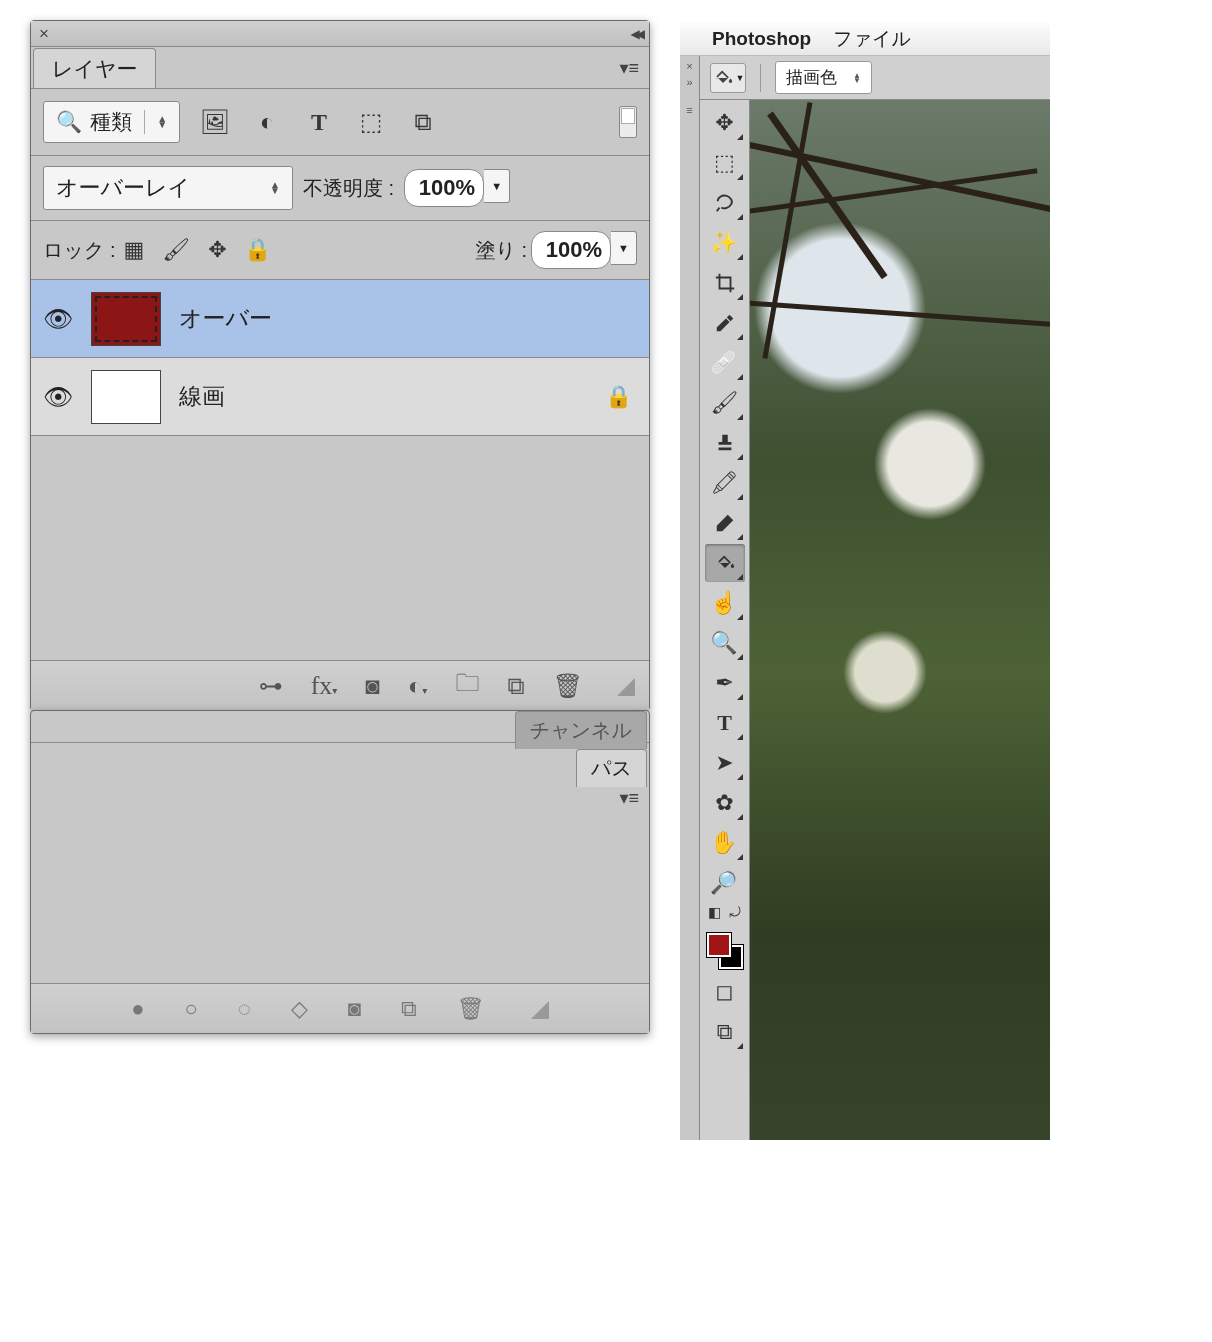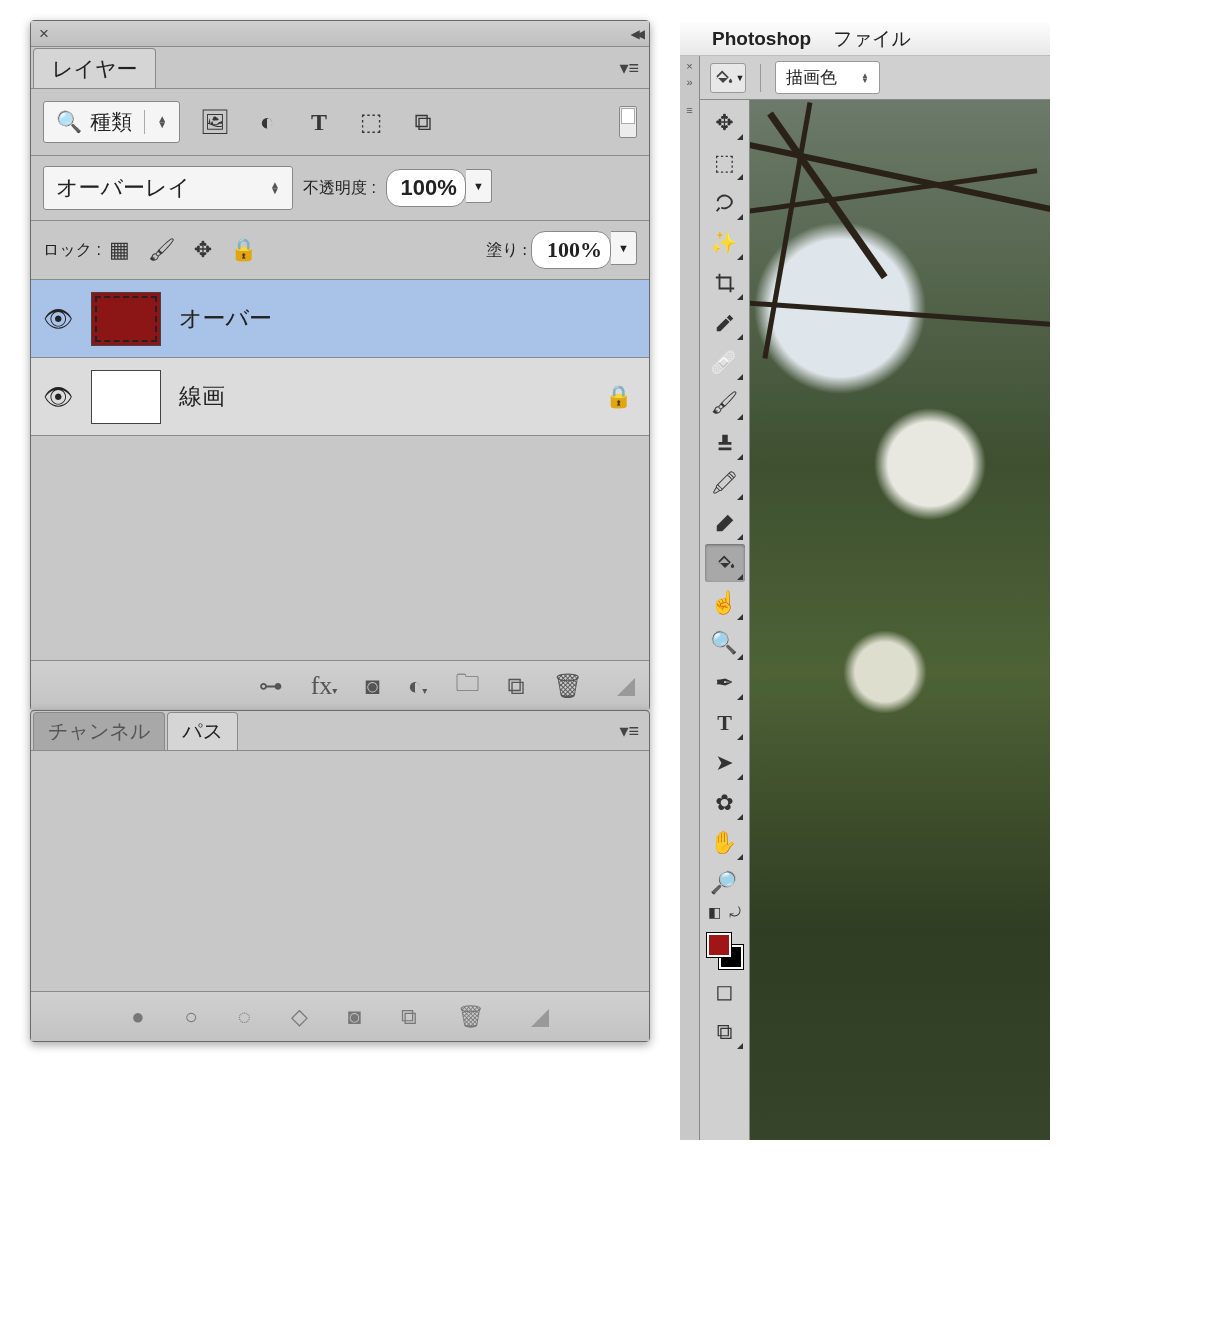--- a/index.html
+++ b/index.html
@@ -117,41 +117,41 @@
   .blend-dropdown{
     background:var(--field-bg);
     border:1px solid #888;
     border-radius:3px;
     padding:6px 12px;
     font-size:22px;
     display:flex; align-items:center;
     width:250px;
     justify-content:space-between;
   }
-  .lbl { font-size:16px;text-align:right; }
+  .lbl { font-size:20px;text-align:right; }
   .num-field {
     background:#fff;
     border:1px solid #888;
     border-radius:14px;
     padding:5px 8px;
     font-size:22px;
     font-weight:bold;
     min-width:80px;
     text-align:right;
   }
   .drop-btn { width:26px;height:34px; border:1px solid #888; border-left:none; background:var(--field-bg); display:flex;align-items:center;justify-content:center;font-size:11px;border-radius:0 3px 3px 0;}
   
   .lock-row {
     display:flex; align-items:center; gap:8px;
     padding:10px 12px;
     border-bottom:1px solid var(--panel-border);
   }
   .lock-icons { display:flex; gap:18px; align-items:center; }
   .lock-icons .ico { font-size:22px; color:var(--icon-color);}
-  .fill-group { margin-left:auto; display:flex; align-items:center; gap:4px;font-family:Liberation Serif, serif;}
+  .fill-group { margin-left:auto; display:flex; align-items:center; gap:4px;}
   
   .layers-list { min-height:380px; background:var(--panel-bg);}
   .layer-row {
     display:flex; align-items:center;
     height:78px;
     border-bottom:1px solid var(--panel-border);
     padding:0 12px;
     gap:18px;
     background:var(--layer-row);
   }
@@ -183,21 +183,21 @@
     width:20px; height:20px; position:relative; margin-left:4px;
   }
   .resize-grip::before{
     content:"";position:absolute;right:0;bottom:0;
     border-style:solid;border-width:0 0 18px 18px;
     border-color:transparent transparent #999 transparent;
   }
 
   
   .panel.paths { margin-top:-1px;}
-  .paths .panel-tabs { height:40px;}
+  .paths .panel-tabs { height:32px;flex-direction:column;}
   .paths .tab { font-size:20px; padding:5px 14px;}
   .paths .empty-body { height:240px; background:var(--panel-bg);}
 
   .paths-footer {
     display:flex; align-items:center; justify-content:center;
     gap:40px;
     height:50px;
     border-top:1px solid var(--panel-border);
     background:linear-gradient(#d0d0d0,#c3c3c3);
   }
@@ -230,21 +230,21 @@
   }
   .options-bar .bucket{
     width:36px;height:30px;border:1px solid #999; border-radius:3px;
     background:#e8e8e8;
     display:flex;align-items:center;justify-content:center;font-size:20px;
   }
   .options-bar .sep{ width:1px;height:28px;background:#999;}
   .options-bar .combo{
     background:#fff;border:1px solid #999;border-radius:3px;
     padding:4px 10px; font-size:17px;
-    display:flex;align-items:center;gap:24px;
+    display:flex;align-items:center;gap:16px;
   }
 
   .workarea{
     display:flex;
     height:1040px;
   }
   .docked-strip{
     width:20px;
     background:#c8c8c8;
     border-right:1px solid #888;

